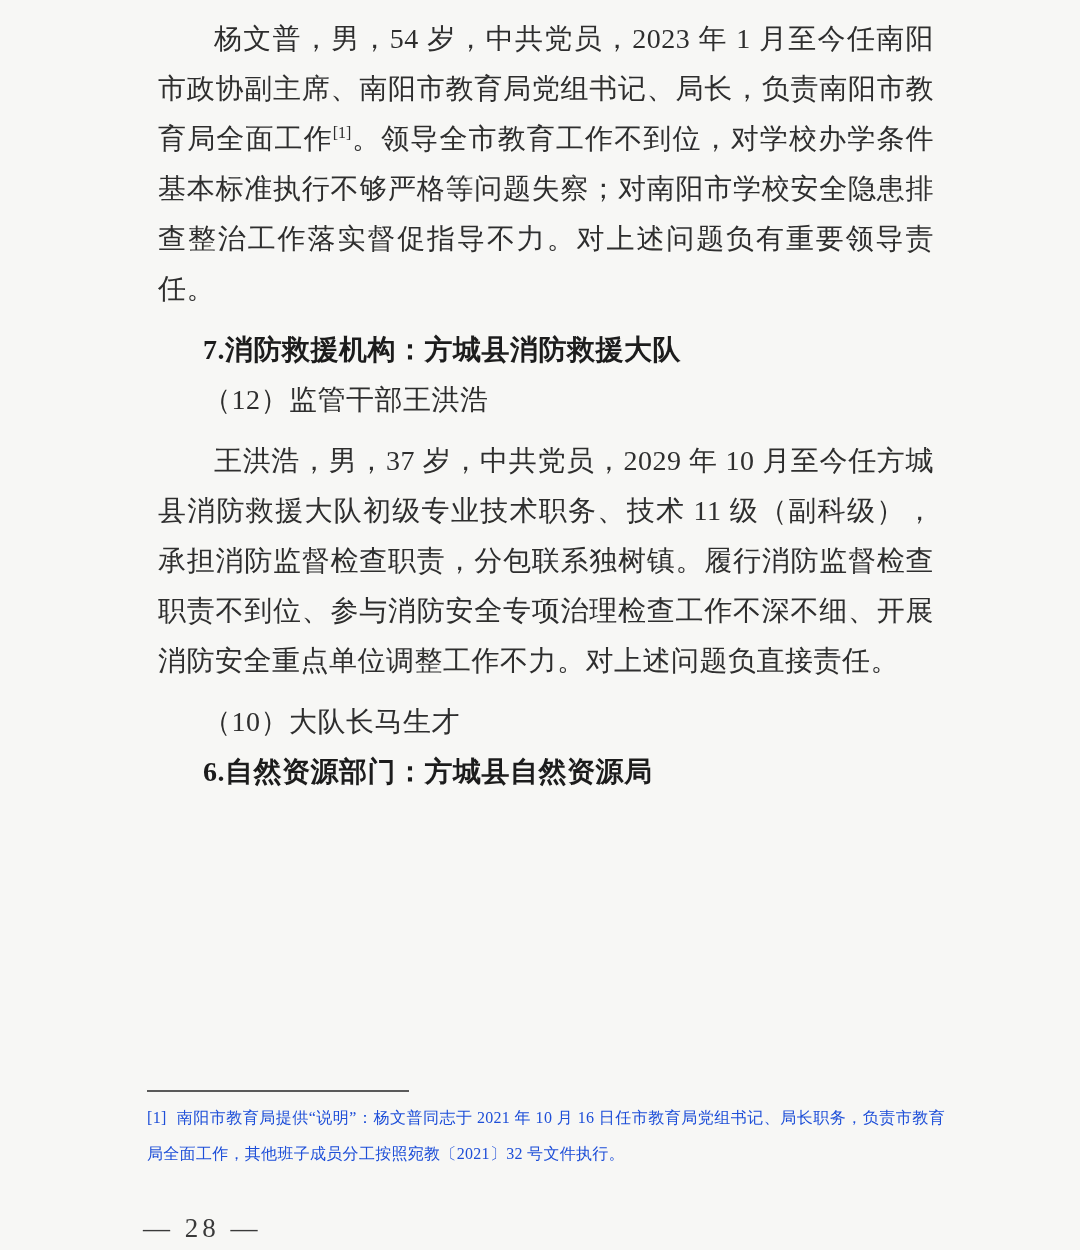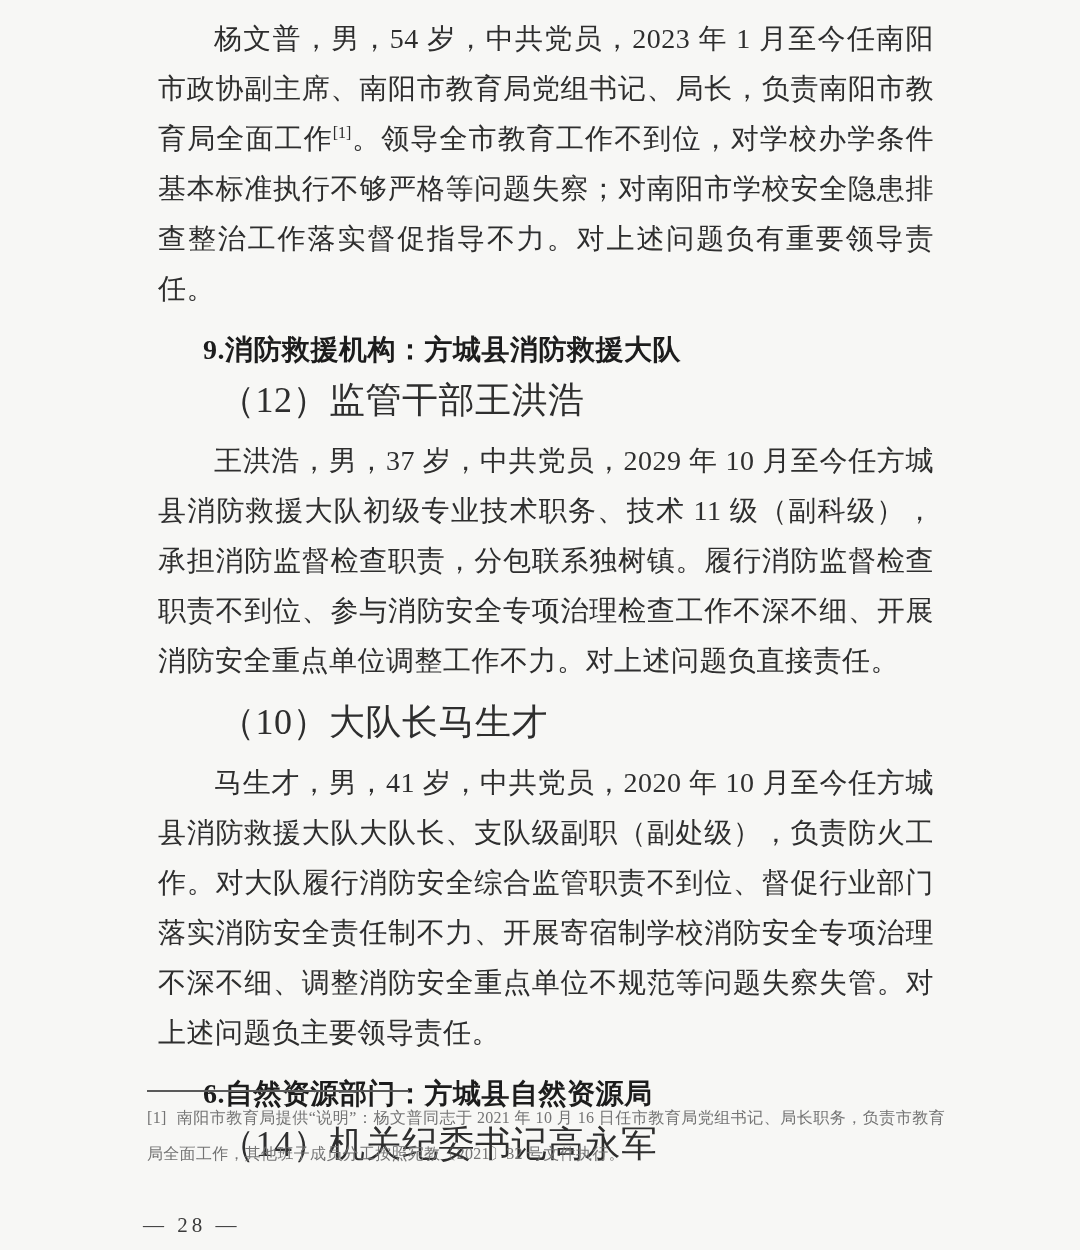--- a/index.html
+++ b/index.html
@@ -34,21 +34,21 @@
     margin: 0;
     font-size: 28px;
     line-height: 50px;
     font-weight: bold;
     text-indent: 2em;
     color: #1c1c1c;
     letter-spacing: 0.5px;
   }
   .subitem {
     margin: 0;
-    font-size: 36px;
+    font-size: 28px;
     line-height: 50px;
     text-indent: 2em;
     letter-spacing: 0.5px;
     color: #2e2e2e;
   }
   sup.fref {
     font-size: 16px;
     line-height: 0;
     vertical-align: super;
     letter-spacing: 0;
@@ -63,55 +63,53 @@
     width: 262px;
     height: 0;
     border-top: 2px solid #5a5a5a;
     margin: 0 0 8px 0;
   }
   .footnote-text {
     margin: 0;
     font-size: 16px;
     line-height: 36px;
     text-align: justify;
-    color: #737373;
+    color: #1d4ed8;
     letter-spacing: 0.3px;
   }
   .footnote-text .fmark {
     margin-right: 10px;
   }
   .page-number {
     position: absolute;
     left: 143px;
     top: 1213px;
-    font-size: 21px;
+    font-size: 27px;
     color: #3a3a3a;
     letter-spacing: 4px;
   }
 </style>
 </head>
 <body>
 
 <div class="content">
 
   <p class="para"><span>杨文普，男，54 岁，中共党员，2023 年 1 月至今任南阳市政协副主席、南阳市教育局党组书记、局长，负责南阳市教育局全面工作</span><sup class="fref">[1]</sup><span>。领导全市教育工作不到位，对学校办学条件基本标准执行不够严格等问题失察；对南阳市学校安全隐患排查整治工作落实督促指导不力。对上述问题负有重要领导责任。</span></p>
 
-  <p class="heading">9.消防救援机构：方城县消防救援大队</p>
+  <p class="heading">7.消防救援机构：方城县消防救援大队</p>
 
   <p class="subitem">（12）监管干部王洪浩</p>
 
   <p class="para">王洪浩，男，37 岁，中共党员，2029 年 10 月至今任方城县消防救援大队初级专业技术职务、技术 11 级（副科级），承担消防监督检查职责，分包联系独树镇。履行消防监督检查职责不到位、参与消防安全专项治理检查工作不深不细、开展消防安全重点单位调整工作不力。对上述问题负直接责任。</p>
 
   <p class="subitem">（10）大队长马生才</p>
 
-  <p class="para">马生才，男，41 岁，中共党员，2020 年 10 月至今任方城县消防救援大队大队长、支队级副职（副处级），负责防火工作。对大队履行消防安全综合监管职责不到位、督促行业部门落实消防安全责任制不力、开展寄宿制学校消防安全专项治理不深不细、调整消防安全重点单位不规范等问题失察失管。对上述问题负主要领导责任。</p>
 
   <p class="heading">6.自然资源部门：方城县自然资源局</p>
 
-  <p class="subitem">（14）机关纪委书记高永军</p>
 
 </div>
 
 <div class="footnote-area">
   <div class="footnote-sep"></div>
   <p class="footnote-text"><span class="fmark">[1]</span><span>南阳市教育局提供“说明”：杨文普同志于 2021 年 10 月 16 日任市教育局党组书记、局长职务，负责市教育局全面工作，其他班子成员分工按照宛教〔2021〕32 号文件执行。</span></p>
 </div>
 
 <div class="page-number">— 28 —</div>
 

